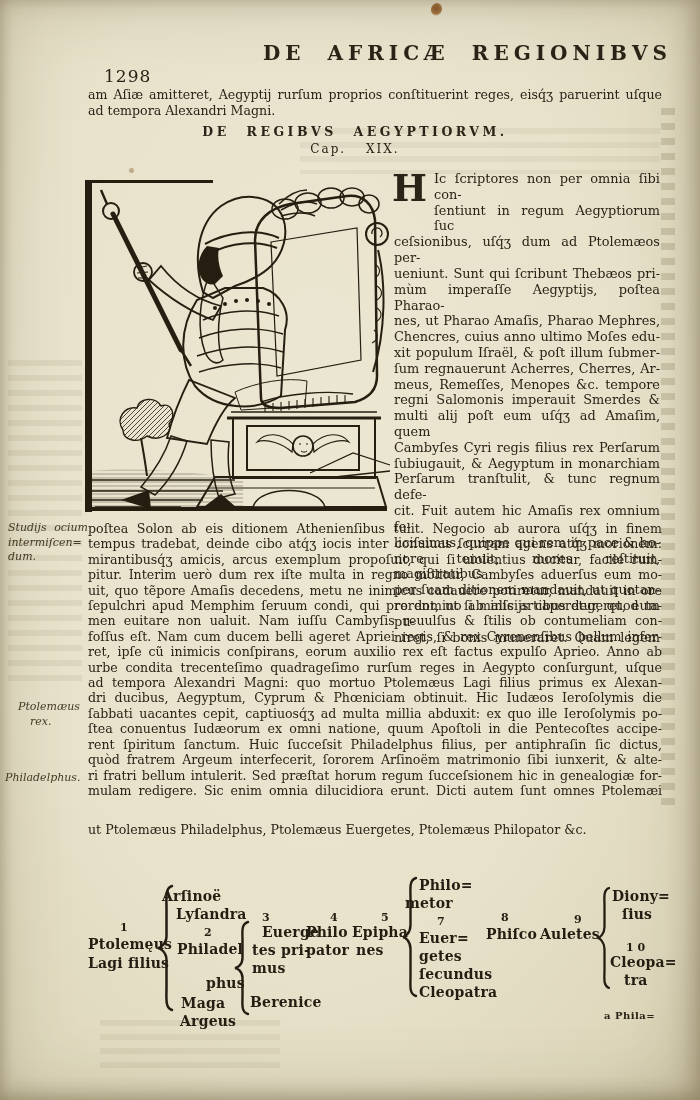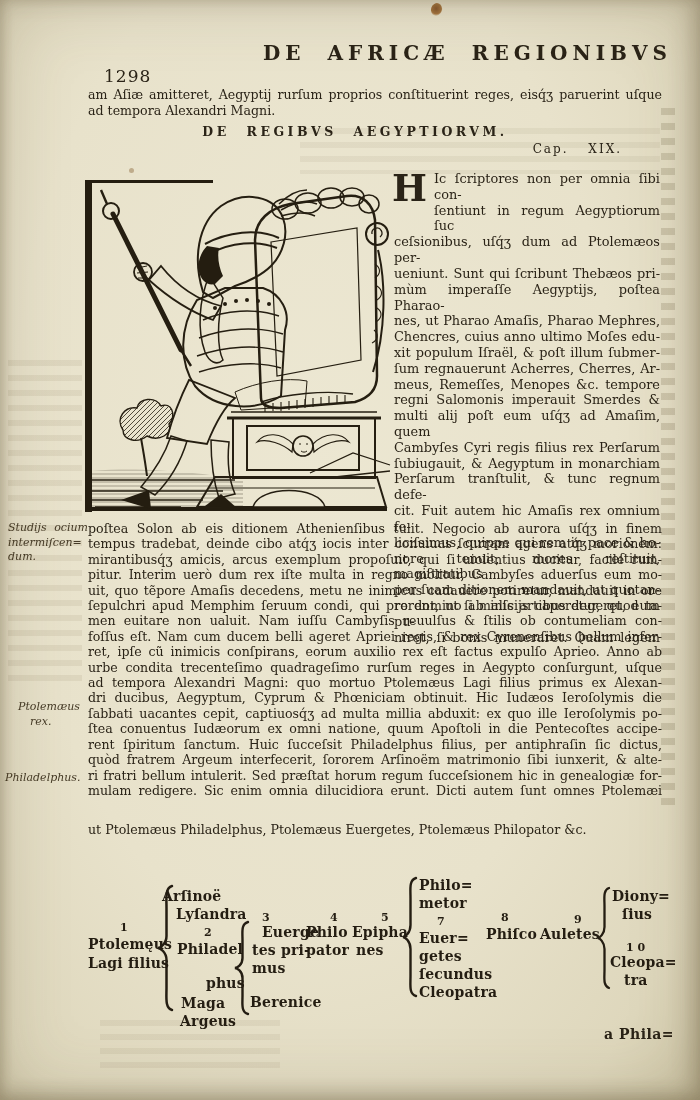--- a/index.html
+++ b/index.html
@@ -12,35 +12,35 @@
   .page::after{
     content:""; position:absolute; inset:0; pointer-events:none;
     box-shadow: inset 0 0 70px rgba(92,78,46,.22), inset -10px 0 22px rgba(85,70,40,.22), inset 0 -8px 16px rgba(85,70,40,.18), inset 4px 0 10px rgba(85,70,40,.10);
   }
   .abs{position:absolute;}
   .pageno{left:104px; top:46px; font-size:17px; letter-spacing:1px;margin-top:20px;}
   .running-title{left:88px; top:41px; width:584px; text-align:right; font-size:20px; font-weight:bold; letter-spacing:5px; word-spacing:10px;}
   .intro{left:88px; top:87px; width:574px; font-size:12.6px; line-height:15.6px;}
   .chapter{left:88px; top:124px; width:534px; text-align:center;}
   .chapter-title{font-size:12.5px; font-weight:bold; letter-spacing:3.5px; word-spacing:9px;}
-  .chapter-cap{margin-top:3px; font-size:12px; letter-spacing:2px; word-spacing:14px;text-align:right;}
+  .chapter-cap{margin-top:3px; font-size:12px; letter-spacing:2px; word-spacing:14px;}
   .tl{text-align:justify; text-align-last:justify; white-space:normal;}
   .col{left:394px; top:171px; width:266px; font-size:12.9px; line-height:15.82px;}
   .col .tl:nth-child(1), .col .tl:nth-child(2){padding-left:40px;}
   .dropcap{left:392px; top:172px; font-size:37px; line-height:33px; font-weight:bold;}
   .fw{left:88px; top:521px; width:574px; font-size:12.6px; line-height:15.4px;}
   .fw-last{left:88px; top:798px; width:574px; font-size:12.6px; line-height:15.4px;margin-top:24px;}
   .margin-note{font-style:italic; font-size:11px; line-height:14.5px; color:#453a26;}
   .mn1{left:8px; top:521px; width:80px;}
   .mn2{left:18px; top:700px; width:76px;}
   .mn2 .tl2{padding-left:12px;}
   .mn3{left:5px; top:771px; width:86px;}
   .gen{font-weight:bold; font-size:14px; letter-spacing:.2px; color:#241d12; white-space:nowrap;}
   .gnum{font-weight:bold; font-size:11px; color:#241d12;}
-  .catchword{left:604px; top:1010px; font-weight:bold; font-size:14px; letter-spacing:.5px;margin-top:16px;}
+  .catchword{left:604px; top:1010px; font-weight:bold; font-size:10px; letter-spacing:.5px;}
   .spot{left:431px; top:3px; width:11px; height:13px; border-radius:50%;
         background: radial-gradient(circle at 45% 45%, #7d4b1f 0%, #a06c33 55%, rgba(160,108,51,0) 78%);
         transform:rotate(18deg); opacity:.92;}
   .spot2{left:129px; top:168px; width:5px; height:5px; border-radius:50%; background:rgba(140,105,60,.45);}
   .bleed{pointer-events:none; filter:blur(.7px);}
   .bleed-right{left:661px; top:108px; width:14px; height:700px;
     background:repeating-linear-gradient(180deg, rgba(105,92,58,.20) 0 7px, rgba(105,92,58,0) 7px 15px);}
   .bleed-left{left:8px; top:360px; width:74px; height:330px;
     background:repeating-linear-gradient(180deg, rgba(105,92,58,.09) 0 6px, rgba(105,92,58,0) 6px 15px);}
   .bleed-top{left:300px; top:128px; width:360px; height:46px;
@@ -263,21 +263,21 @@
 
     <span class="abs gnum" style="left:381px; top:911px;">5</span>
     <span class="abs gen" style="left:352px; top:924px;">Epipha</span>
     <span class="abs gen" style="left:356px; top:942px;">nes</span>
 
     <svg class="abs" style="left:402px; top:876px;" width="16" height="122" viewBox="0 0 16 122">
       <path d="M14,2 C7,4 8.5,13 8.5,22 L8.5,49 C8.5,57 3,61 0.8,61 C3,61 8.5,65 8.5,73 L8.5,100 C8.5,110 7,118 14,120" stroke="#241d12" stroke-width="2.4" fill="none" stroke-linecap="round"></path>
     </svg>
 
     <span class="abs gen" style="left:419px; top:877px;">Philo=</span>
-    <span class="abs gen" style="left:419px; top:895px;">metor</span>
+    <span class="abs gen" style="left:405px; top:895px;">metor</span>
     <span class="abs gnum" style="left:437px; top:915px;">7</span>
     <span class="abs gen" style="left:419px; top:930px;">Euer=</span>
     <span class="abs gen" style="left:419px; top:948px;">getes</span>
     <span class="abs gen" style="left:419px; top:966px;">ſecundus</span>
     <span class="abs gen" style="left:419px; top:984px;">Cleopatra</span>
 
     <span class="abs gnum" style="left:501px; top:911px;">8</span>
     <span class="abs gen" style="left:486px; top:926px;">Phiſco</span>
 
     <span class="abs gnum" style="left:574px; top:913px;">9</span>

